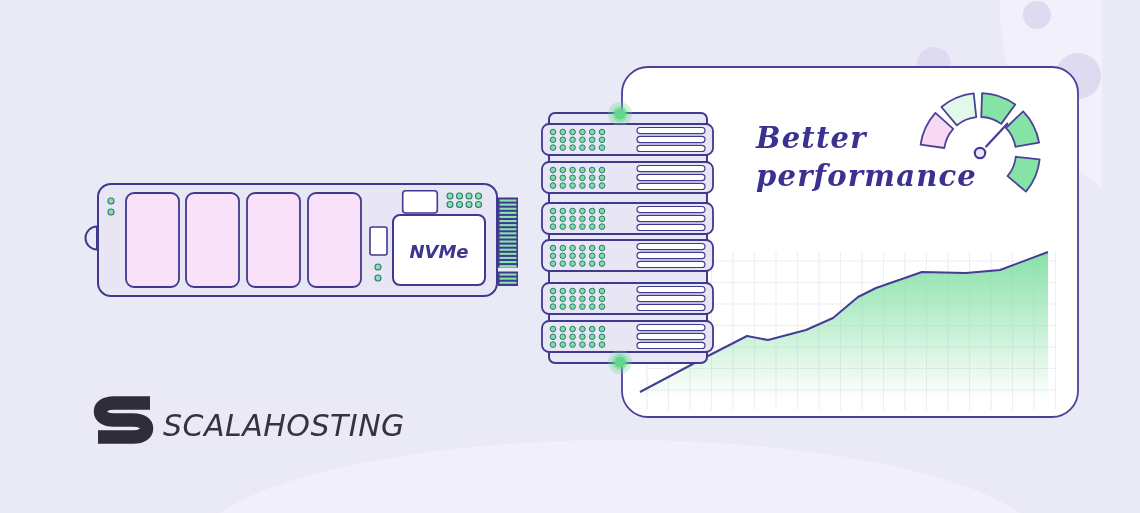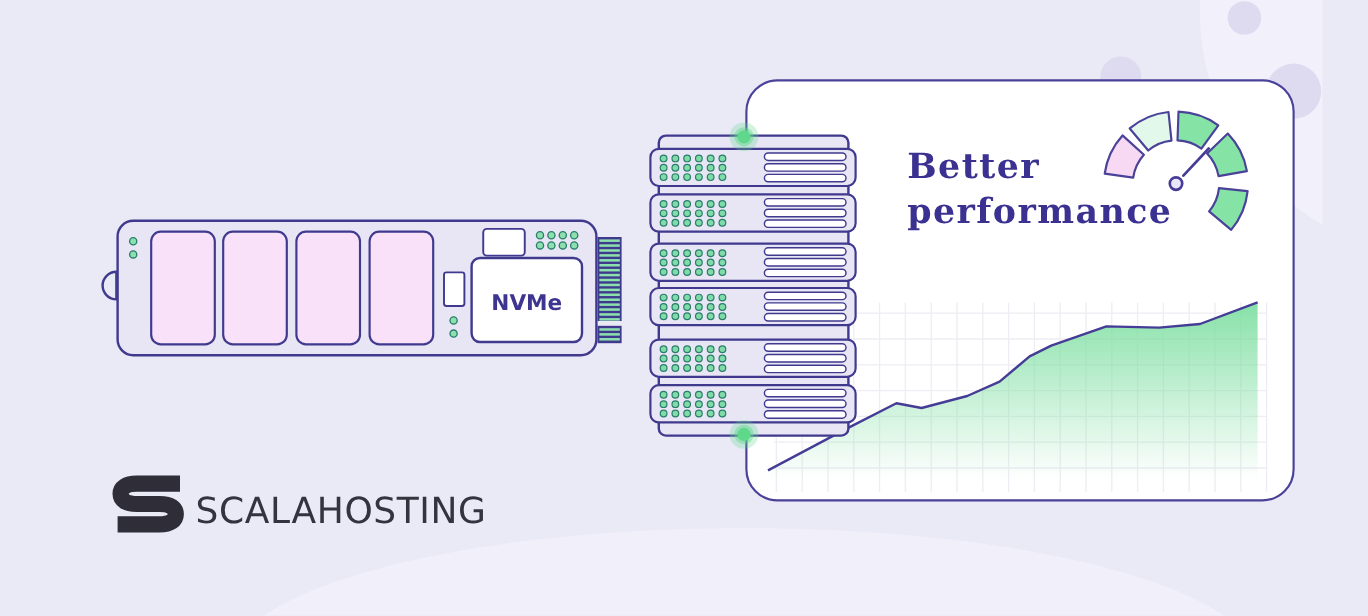--- a/index.html
+++ b/index.html
@@ -1,17 +1,17 @@
 <!DOCTYPE html>
 <html><head>
 <meta charset="utf-8">
 <style>
   html,body{margin:0;padding:0;background:#eae9f6;}
   .canvas{position:relative;width:1102px;height:513px;overflow:hidden;
-          font-family:"DejaVu Sans",sans-serif;}
+          font-family:"DejaVu Sans",sans-serif;font-style:italic;}
   svg{display:block;}
   .card-title{font-family:"DejaVu Serif",serif;font-weight:bold;font-size:29px;
               letter-spacing:1.2px;fill:#3b3191;}
   .nvme-label{font-family:"DejaVu Sans",sans-serif;font-weight:bold;font-size:18px;
               fill:#3d3590;}
   .logo-text{font-family:"DejaVu Sans",sans-serif;font-weight:500;font-size:30px;
              letter-spacing:0.5px;fill:#34333e;}
 </style>
 </head>
 <body>

